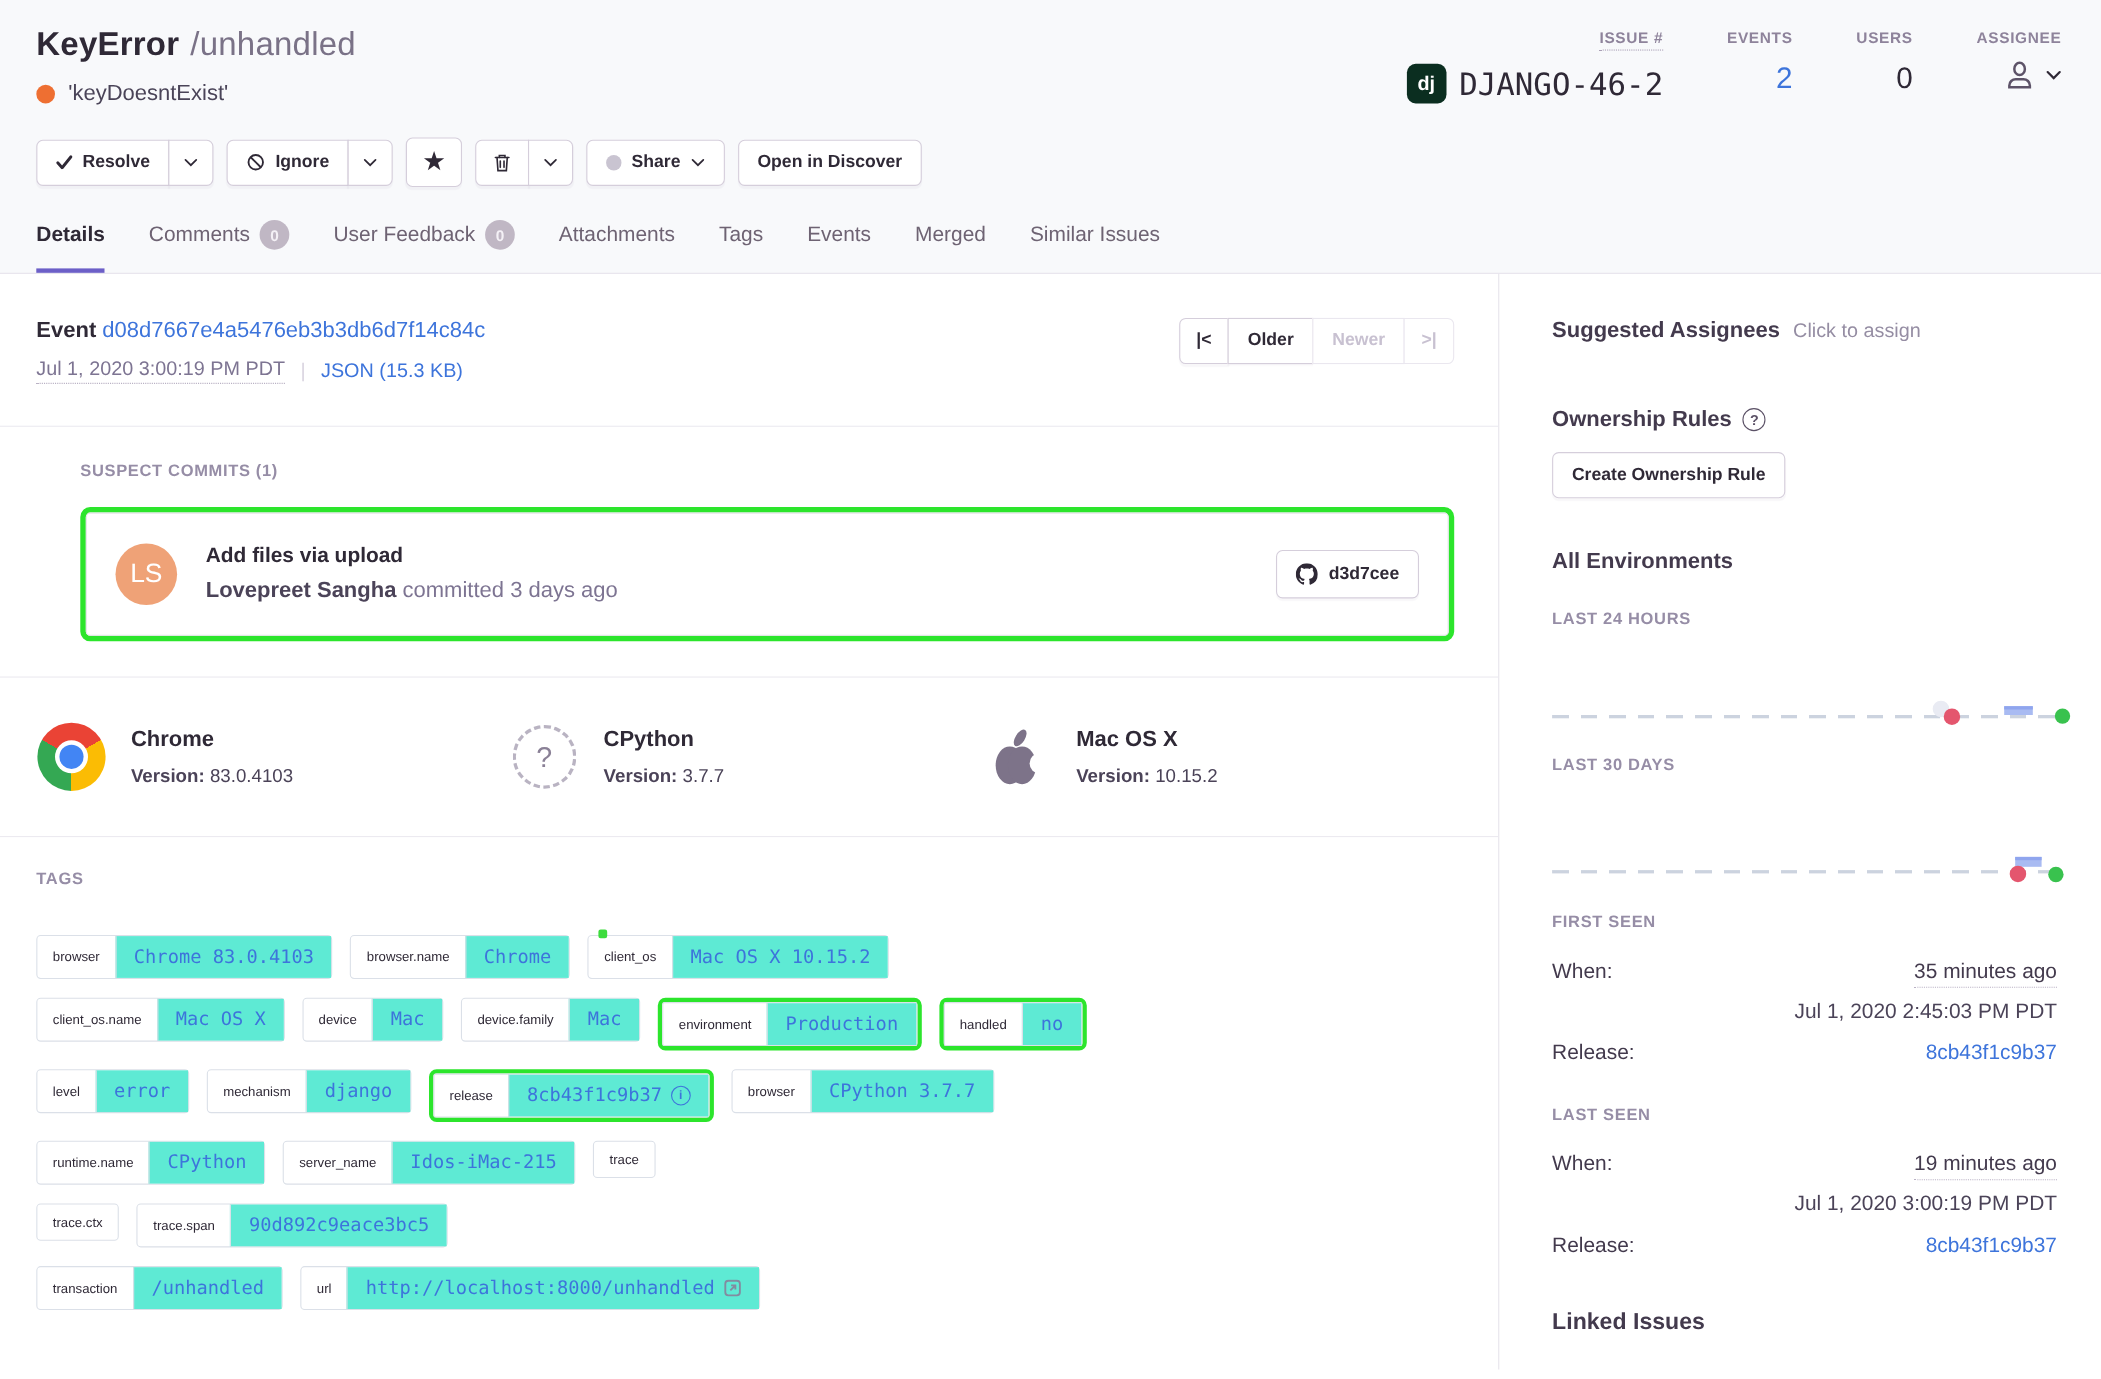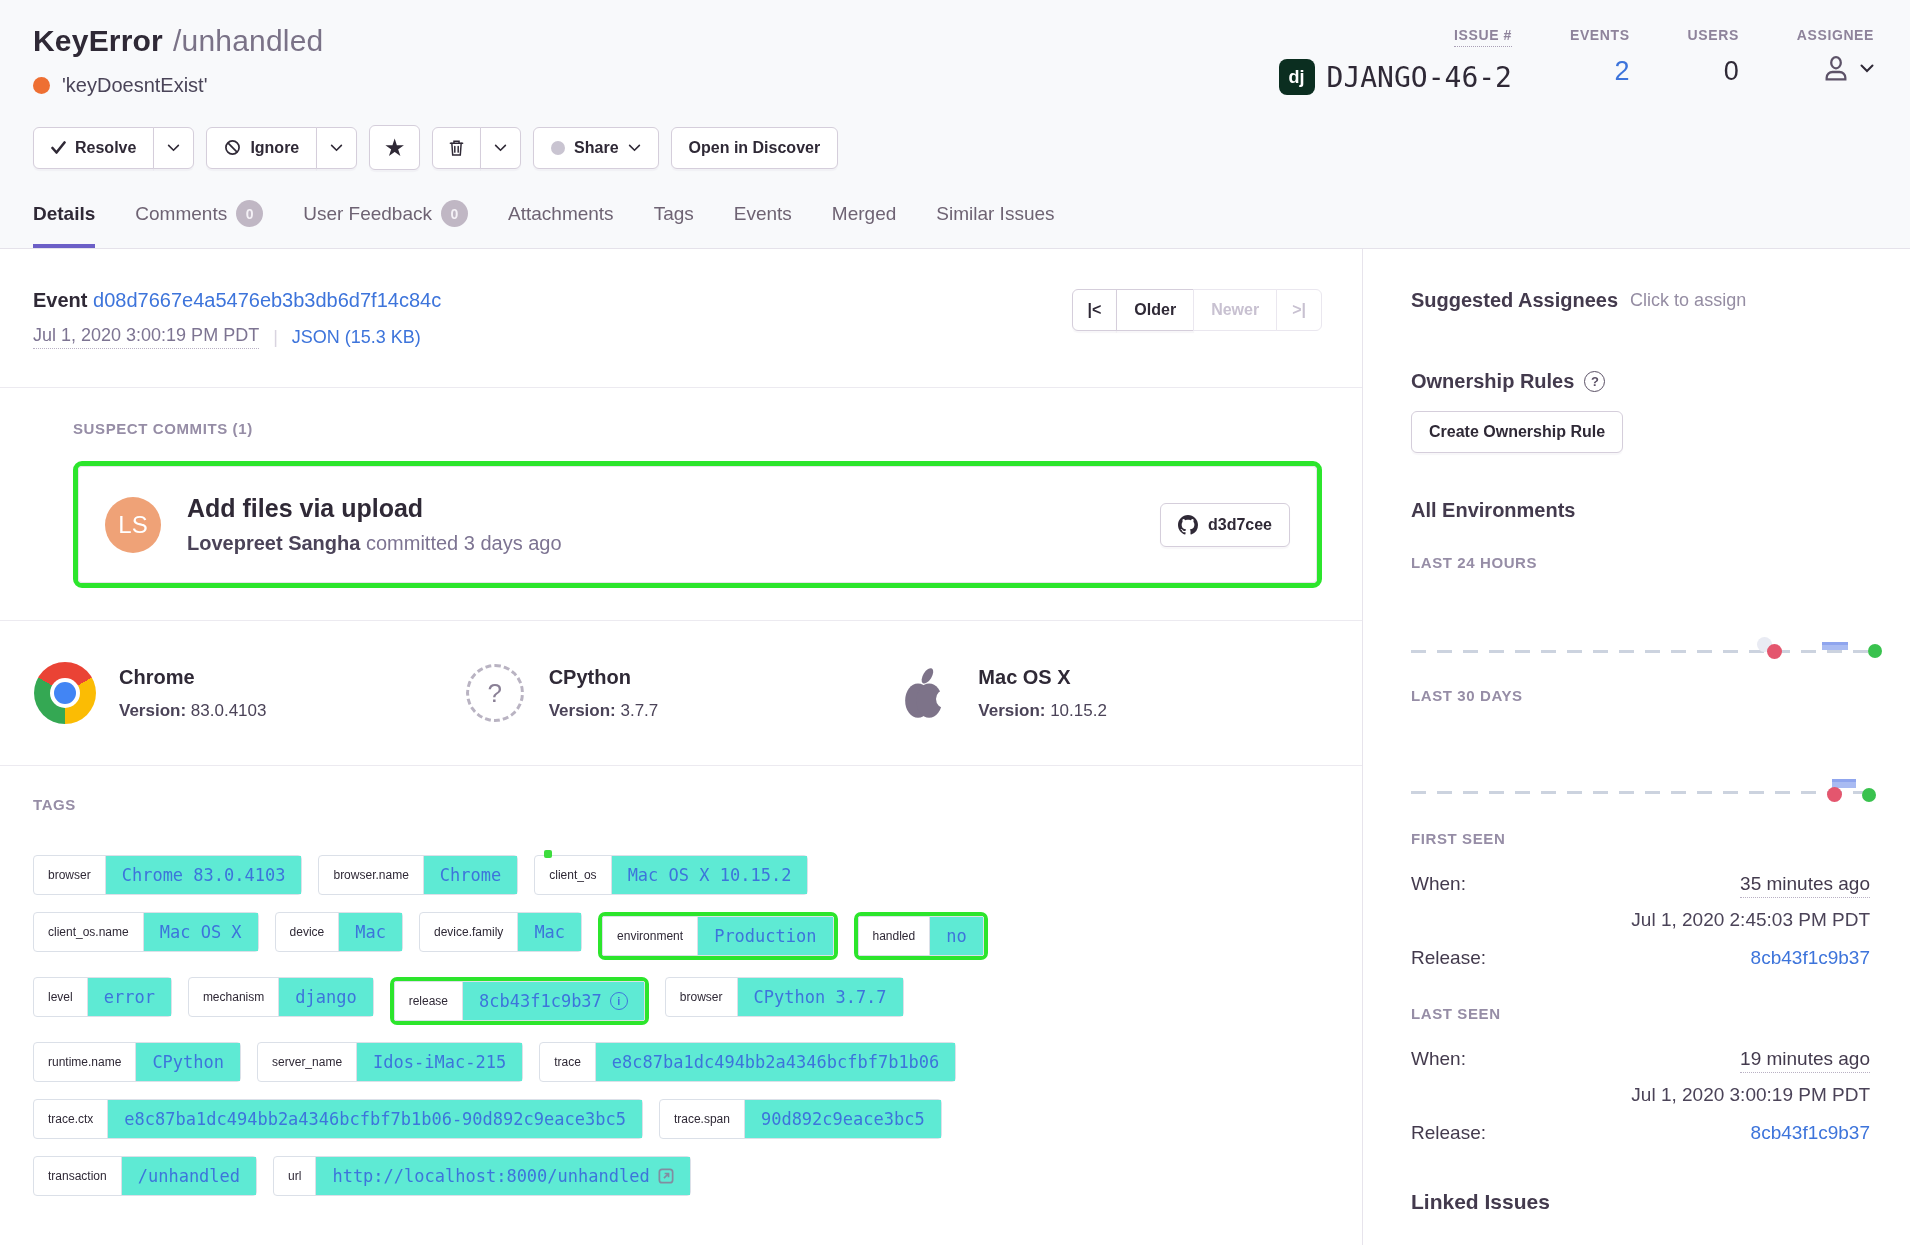--- a/index.html
+++ b/index.html
@@ -70,21 +70,21 @@
   .pager .btn { font-size:16px; }
 
   
   .section-heading { font-size:15px; font-weight:bold; letter-spacing:.6px; color:#968da6; }
   .suspect { padding-top:32px;margin-left:40px; }
   .commit-hl { border:5px solid #2ce52c; border-radius:9px; margin-top:24px; background:#fff; }
   .commit-card { border:1px solid #e6e3ea; border-radius:4px; margin:0; padding:27px 26px; display:flex; align-items:center; }
   .avatar { width:56px; height:56px; border-radius:50%; background:#efa277; color:#fff; font-size:24px;
             display:flex; align-items:center; justify-content:center; flex:0 0 auto; }
   .commit-body { margin-left:26px; flex:1; }
-  .commit-title { font-size:25px; font-weight:bold; color:#2f2936; }
+  .commit-title { font-size:19px; font-weight:bold; color:#2f2936; }
   .commit-meta { margin-top:9px; font-size:20px; color:#7d7492; }
   .commit-meta .author { font-weight:bold; color:#4b4358; }
   .sha-btn { display:inline-flex; align-items:center; gap:10px; font-family:"Liberation Sans",sans-serif;
              font-weight:bold; font-size:16px; }
 
   
   .contexts { display:flex; padding-top:40px; padding-bottom:40px; }
   .context { display:flex; align-items:center; width:432px; }
   .ctx-icon { width:64px; height:64px; flex:0 0 auto; display:flex; align-items:center; justify-content:center; }
   .chrome-icon { width:62px; height:62px; border-radius:50%;
@@ -475,31 +475,25 @@
                 </span>
               </span>
               <span class="tag">
                 <span class="k">server_name</span>
                 <span class="v">
                   <span>Idos-iMac-215</span>
                 </span>
               </span>
               <span class="tag">
                 <span class="k">trace</span>
-                <span class="v">
-                  <span>e8c87ba1dc494bb2a4346bcfbf7b1b06</span>
-                </span>
               </span>
             </div>
             <div class="tag-row">
               <span class="tag">
                 <span class="k">trace.ctx</span>
-                <span class="v">
-                  <span>e8c87ba1dc494bb2a4346bcfbf7b1b06-90d892c9eace3bc5</span>
-                </span>
               </span>
               <span class="tag">
                 <span class="k">trace.span</span>
                 <span class="v">
                   <span>90d892c9eace3bc5</span>
                 </span>
               </span>
             </div>
             <div class="tag-row">
               <span class="tag">

